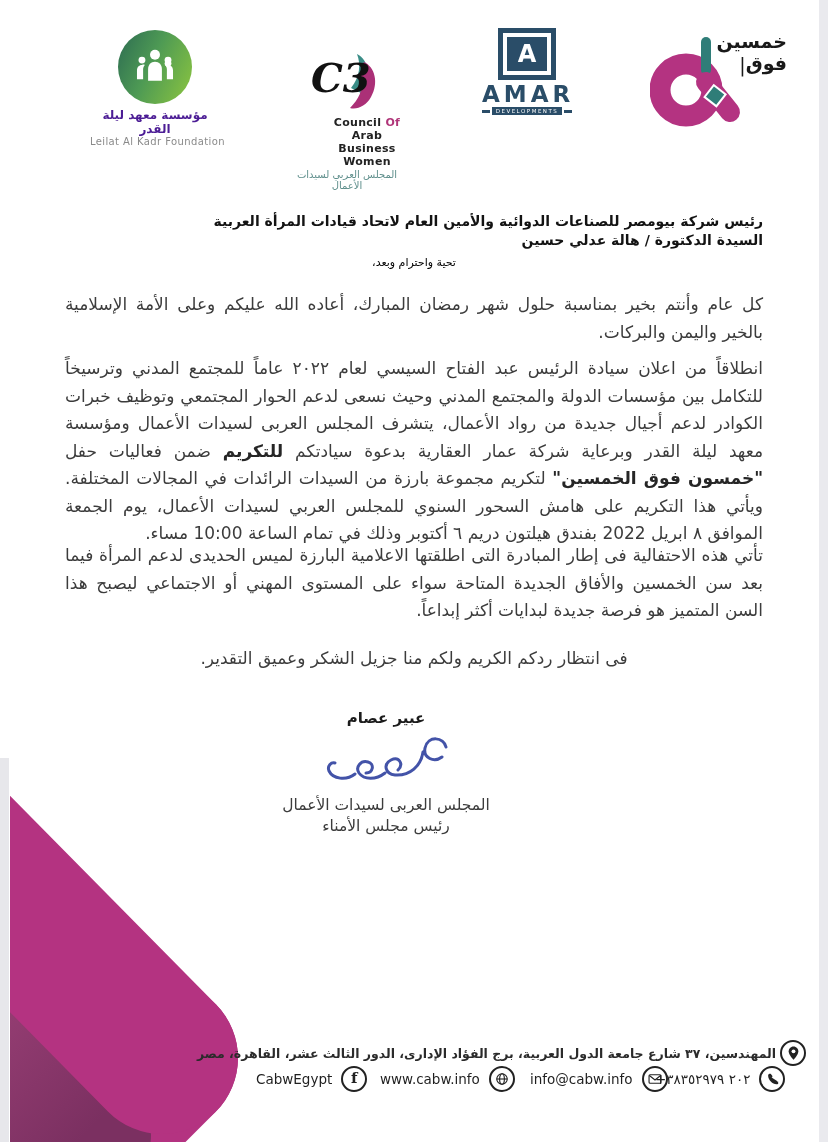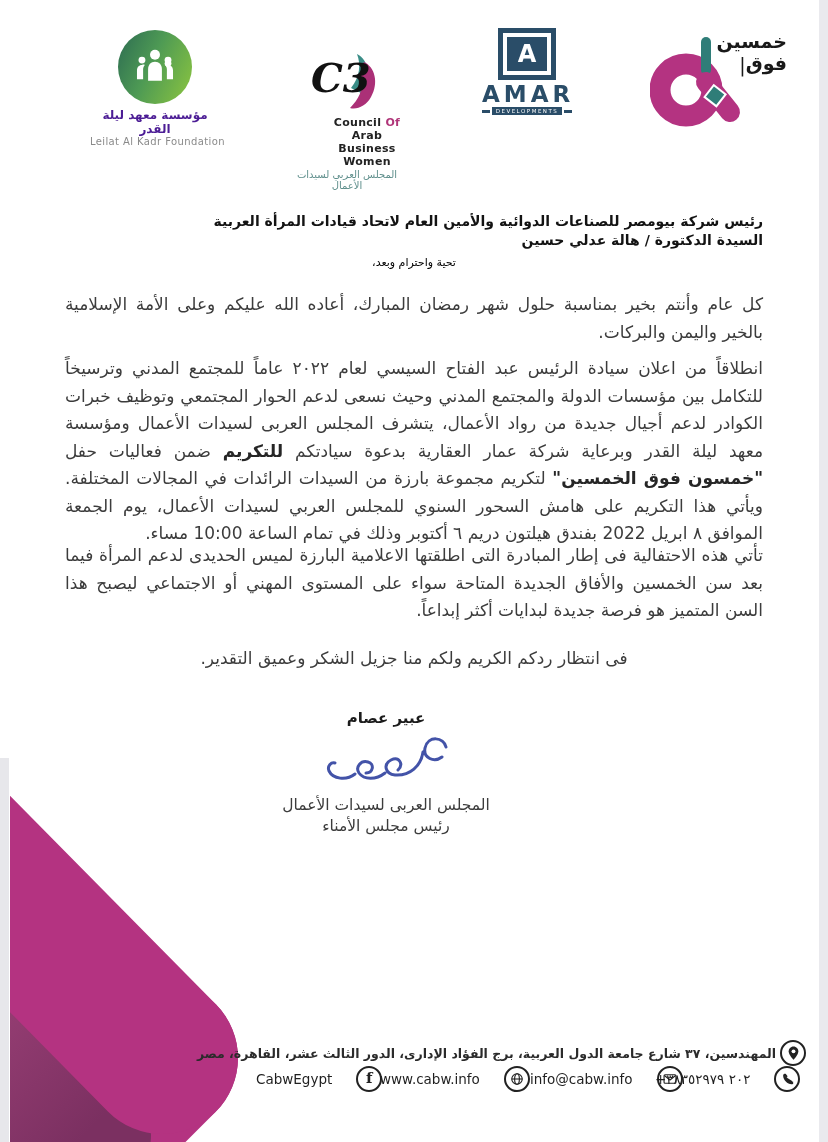--- a/index.html
+++ b/index.html
@@ -60,21 +60,21 @@
   
   .ribbon { position:absolute; left:10px; bottom:0; }
 
   
   .icon-circle {
     width:26px; height:26px; border:2px solid #222; border-radius:50%;
     display:flex; align-items:center; justify-content:center; flex:none; background:#fff;
   }
   .footer-row1 { position:absolute; top:1040px; right:22px; display:flex; direction:rtl; align-items:center; gap:4px; }
   .footer-address { font-size:12.5px; font-weight:bold; color:#2b2b2b; }
-  .contact { position:absolute; top:1066px; display:flex; align-items:center; gap:24px; }
+  .contact { position:absolute; top:1066px; display:flex; align-items:center; gap:9px; }
   .contact .label { font-size:13.5px; color:#1f1f1f; }
   .c-fb { left:256px; } .c-web { left:380px; } .c-mail { left:530px; } .c-phone { left:655px; }
   .fb-glyph { font-family:"DejaVu Serif", serif; font-weight:bold; font-size:15px; color:#222; margin-top:-2px; }
 </style>
 </head>
 <body>
 
 <div class="page">
   <div class="edge-right"></div>
   <div class="edge-left"></div>

